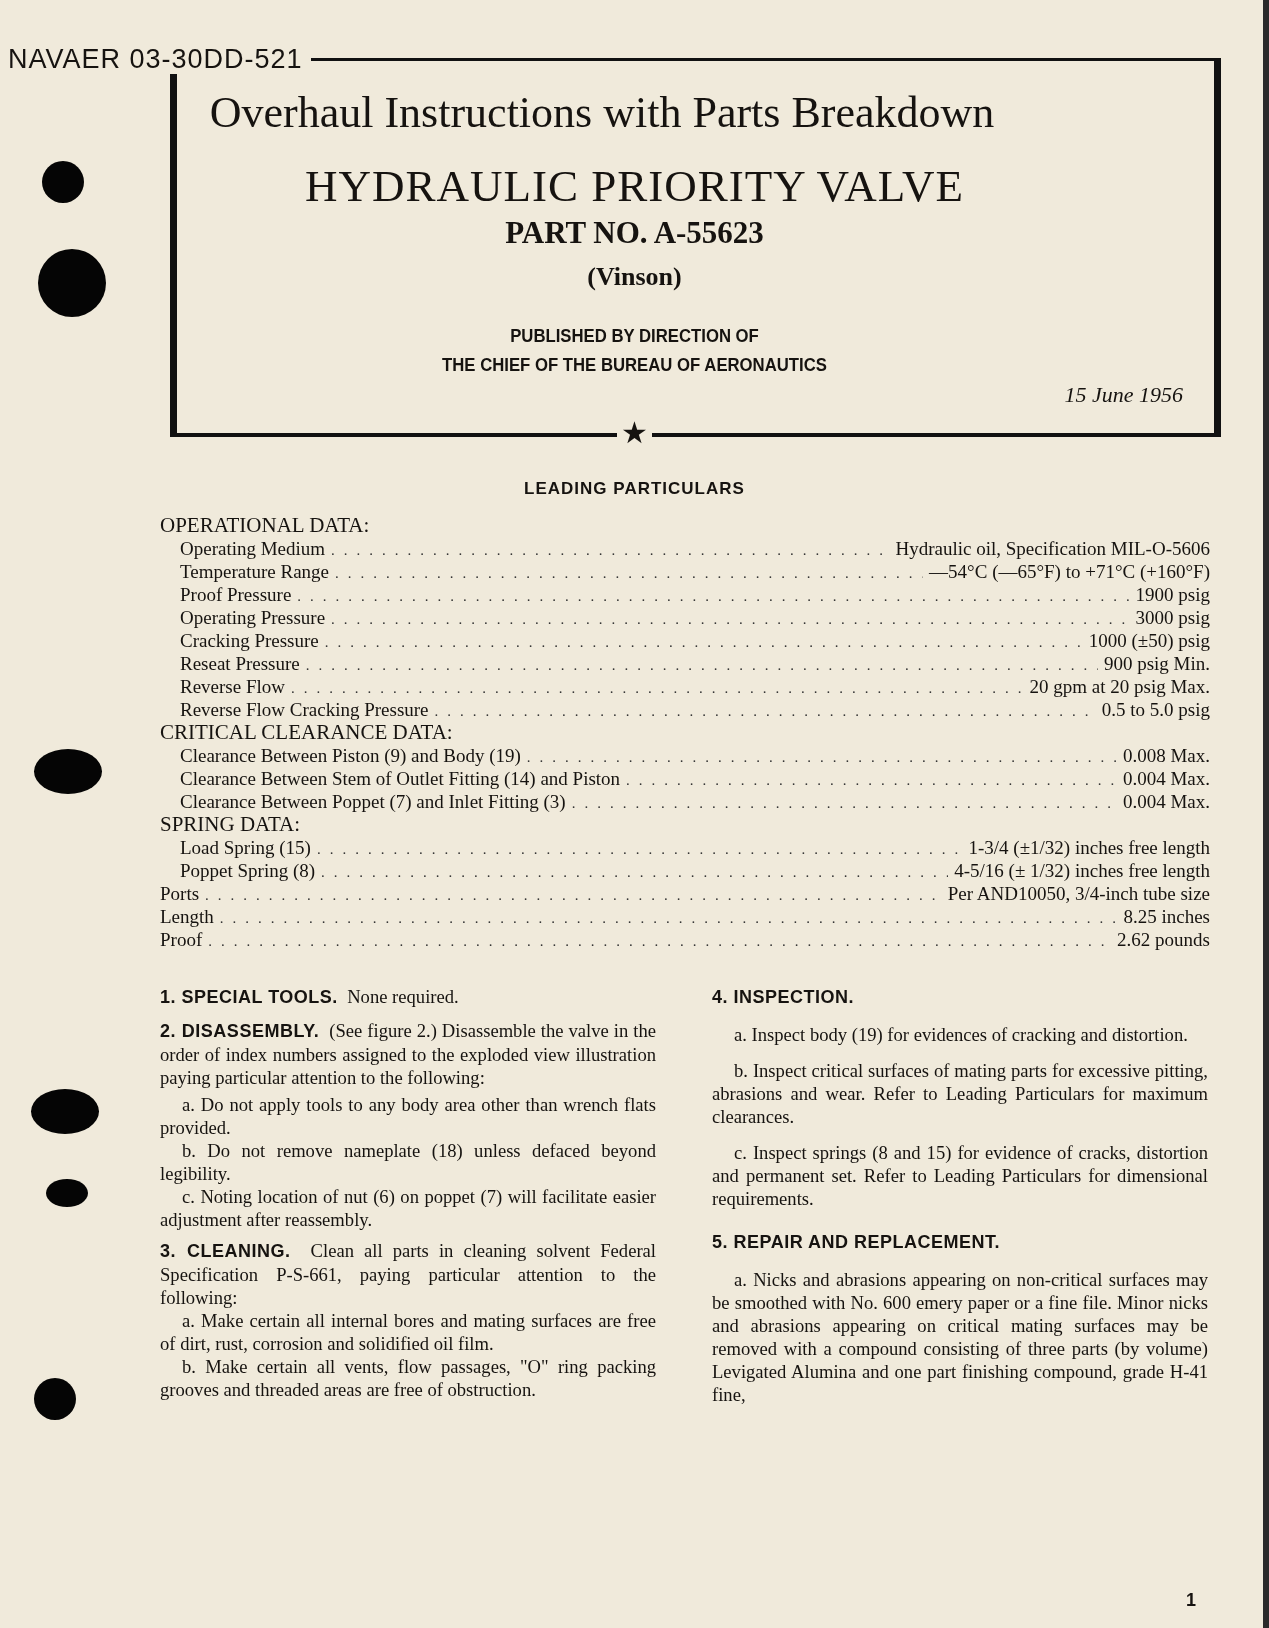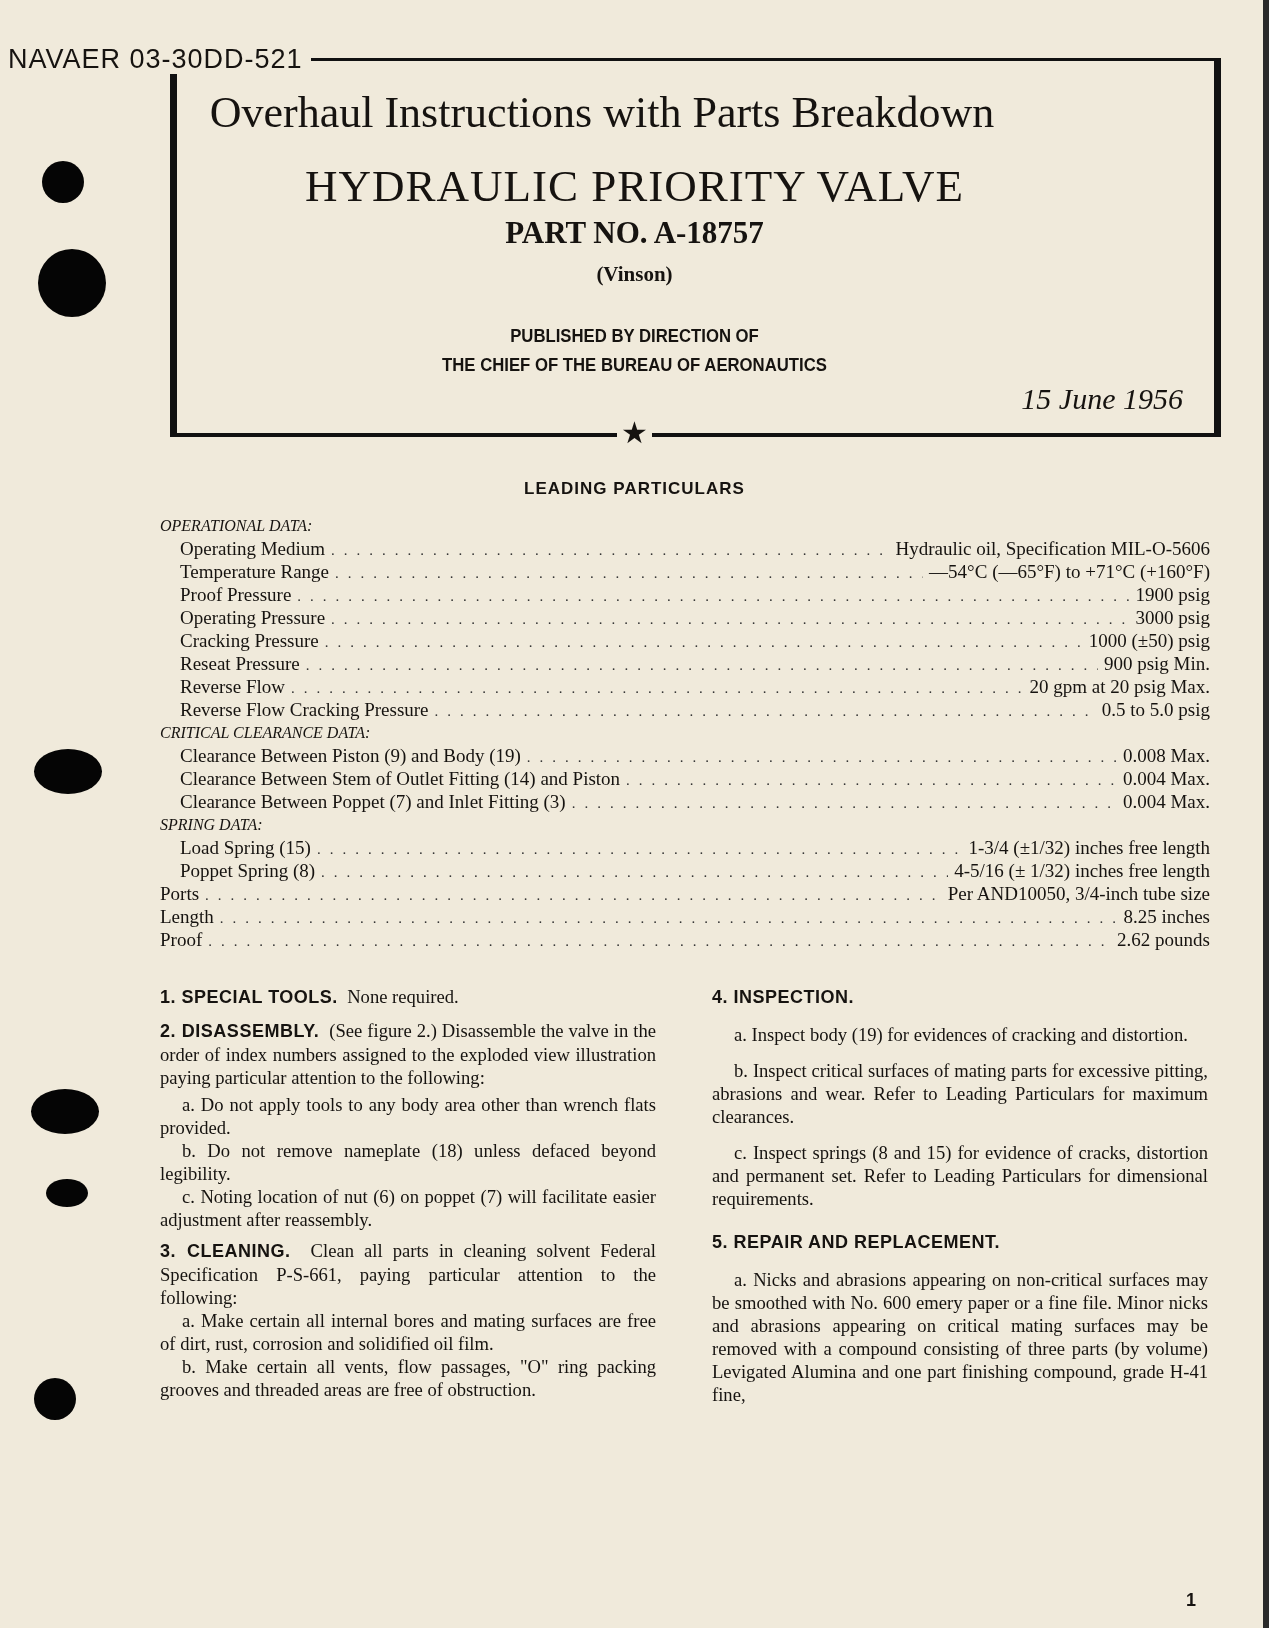--- a/index.html
+++ b/index.html
@@ -40,41 +40,41 @@
   .title2 {
     position: absolute; top: 160px; left: 0; width: 1269px; text-align: center;
     font-size: 45px; letter-spacing: 1px;
   }
   .title3 {
     position: absolute; top: 215px; left: 0; width: 1269px; text-align: center;
     font-size: 31px; font-weight: bold;
   }
   .title4 {
     position: absolute; top: 262px; left: 0; width: 1269px; text-align: center;
-    font-size: 21px; font-weight: bold;
+    font-size: 26px; font-weight: bold;
   }
   .pub {
     position: absolute; left: 0; width: 1269px; text-align: center;
     font-family: "Liberation Sans", "DejaVu Sans", sans-serif;
     font-size: 19px; font-weight: bold; transform: scaleX(0.88);
   }
   .date {
     position: absolute; top: 382px; right: 86px;
-    font-size: 30px; font-style: italic;
+    font-size: 22px; font-style: italic;
   }
   .lp-heading {
     position: absolute; top: 479px; left: 0; width: 1269px; text-align: center;
     font-family: "Liberation Sans", "DejaVu Sans", sans-serif;
     font-size: 17px; font-weight: bold; letter-spacing: 1px;
   }
   .particulars { position: absolute; left: 160px; top: 514px; width: 1050px; }
   .p-row {
     display: flex; align-items: baseline; height: 23px; font-size: 19px; line-height: 23px;
   }
-  .p-row.group { font-size: 16px; font-style: italic; }
+  .p-row.group { font-size: 21px; }
   .p-label { white-space: nowrap; }
   .p-dots {
     flex: 1; overflow: hidden; white-space: nowrap; margin: 0 6px;
     letter-spacing: 9px; font-size: 15px; color: #333;
   }
   .p-value { white-space: nowrap; text-align: right; }
   .indent1 { padding-left: 20px; }
   .cols { position: absolute; top: 985px; left: 160px; width: 1050px; }
   .col { position: absolute; top: 0; width: 496px; font-size: 18.6px; line-height: 23px; text-align: justify; }
   .col.left { left: 0; }
@@ -107,21 +107,21 @@
 <div class="frame"></div>
 <div class="frame-top">
     <div class="line"></div>
   </div>
 <div class="doc-num"><span>NAVAER 03-30DD-521</span></div>
 <div class="frame-bottom"></div>
 <div class="star"><span>★</span></div>
 
 <div class="title1">Overhaul Instructions with Parts Breakdown</div>
 <div class="title2">HYDRAULIC PRIORITY VALVE</div>
-<div class="title3">PART NO. A-18757</div>
+<div class="title3">PART NO. A-55623</div>
 <div class="title4">(Vinson)</div>
 <div class="pub" style="top:325px;">PUBLISHED BY DIRECTION OF</div>
 <div class="pub" style="top:354px;">THE CHIEF OF THE BUREAU OF AERONAUTICS</div>
 <div class="date">15 June 1956</div>
 
 <div class="lp-heading">LEADING PARTICULARS</div>
 
 <div class="particulars">
   <div class="p-row group">
       <span class="p-label">OPERATIONAL DATA:</span>

